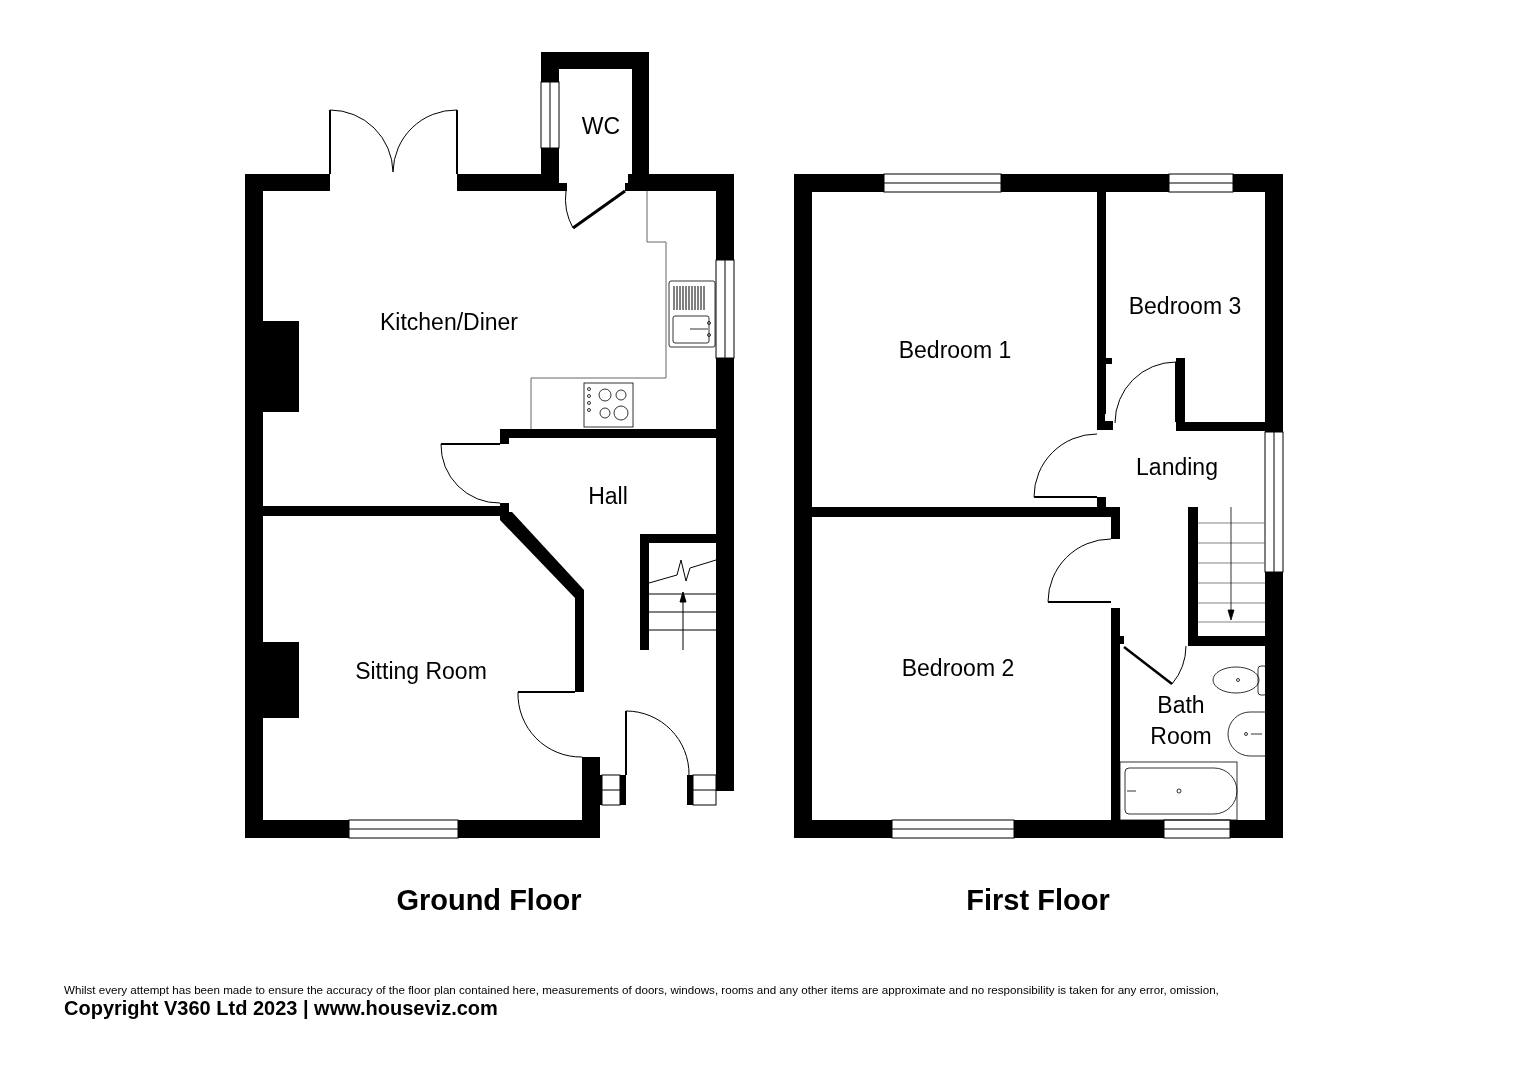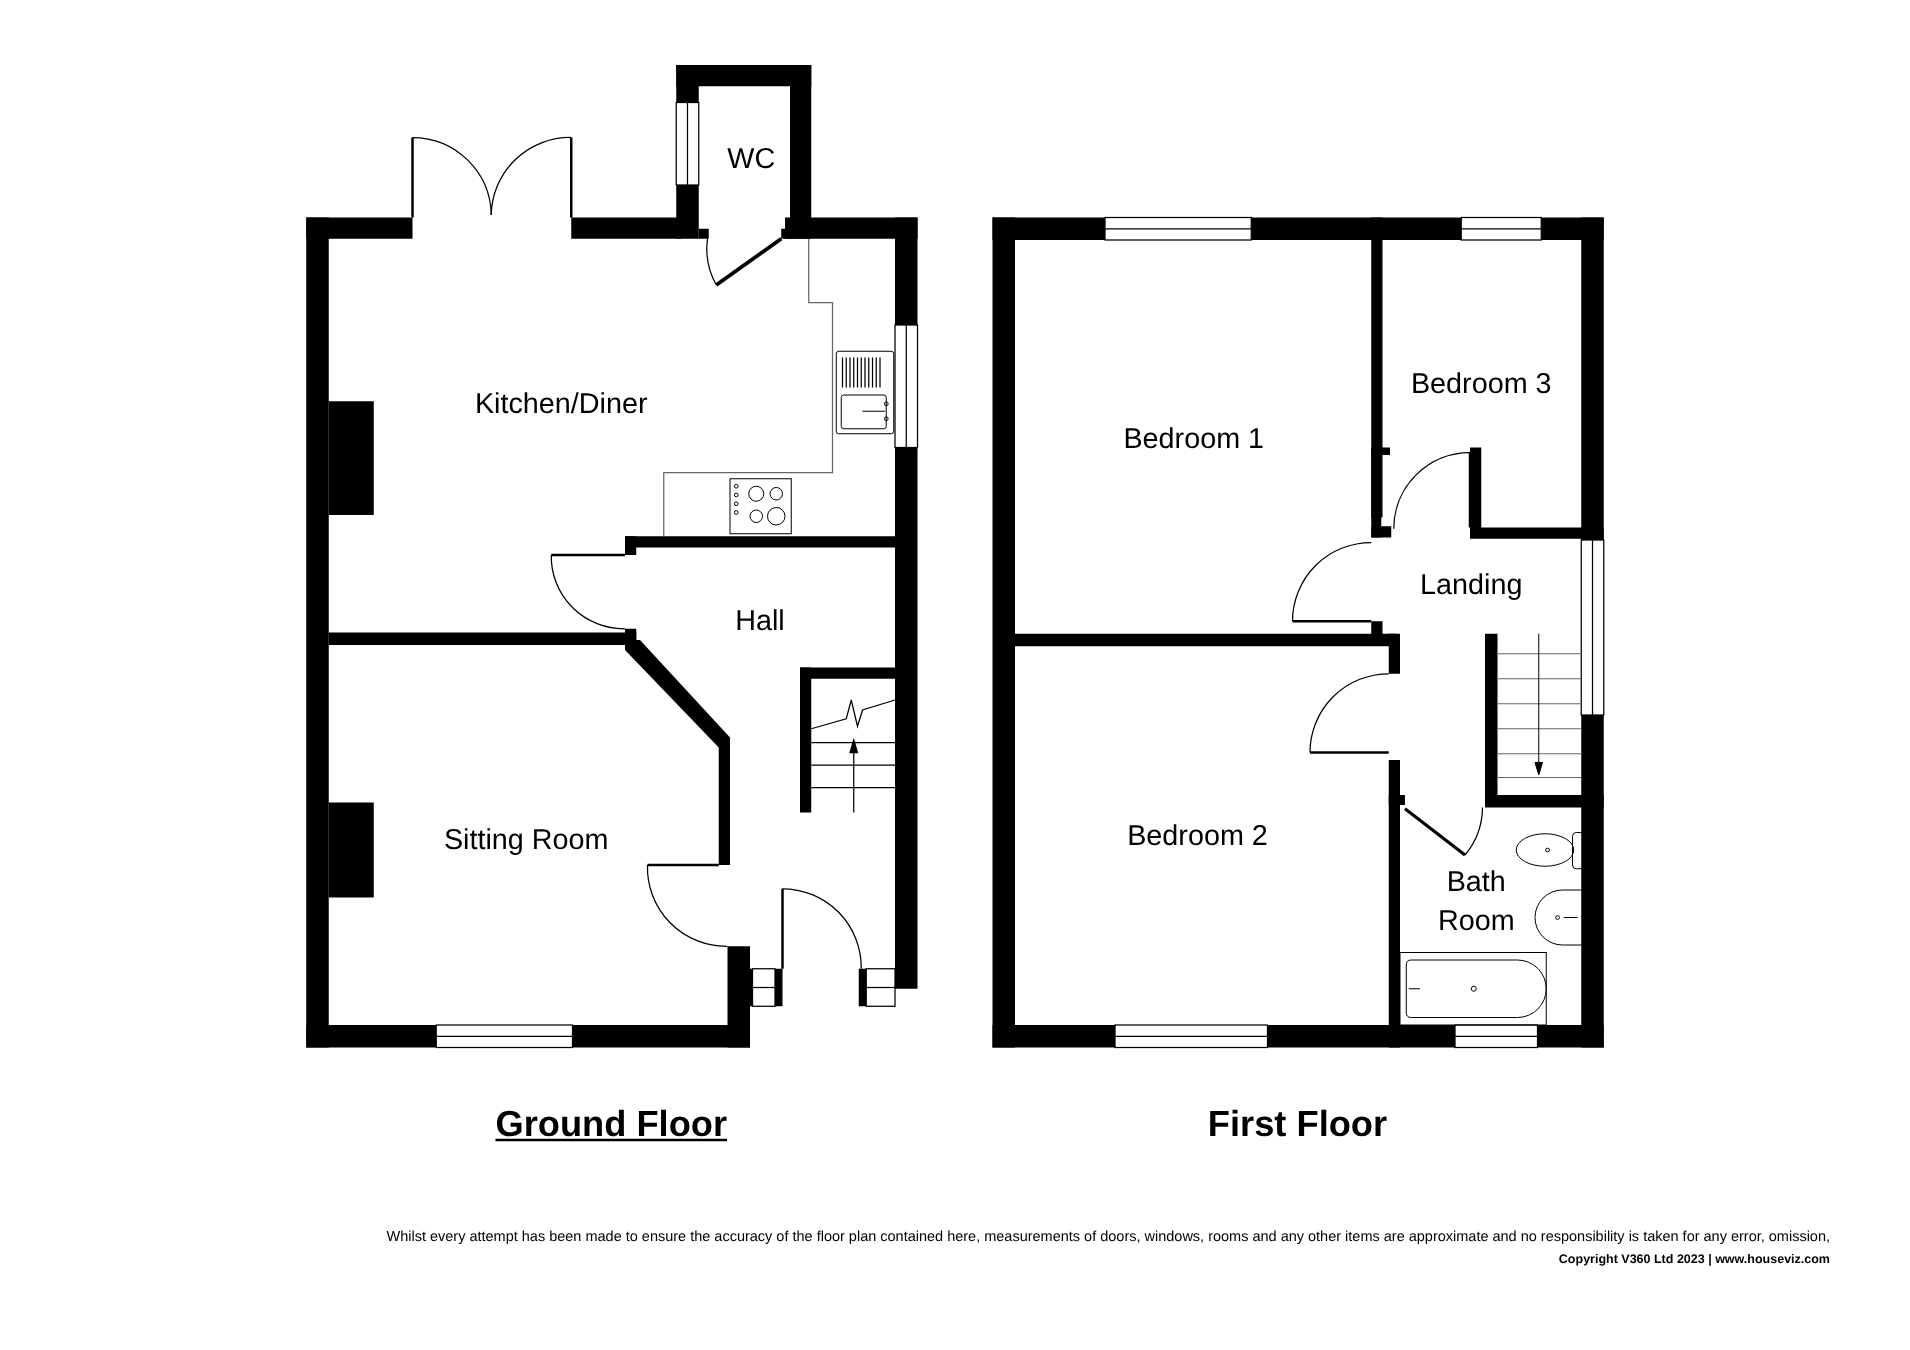--- a/index.html
+++ b/index.html
@@ -1,23 +1,23 @@
 <!DOCTYPE html>
 <html><head>
 <meta charset="utf-8">
 <style>
   html, body { margin: 0; padding: 0; background: #ffffff; }
   body { width: 1528px; height: 1080px; position: relative; overflow: hidden; font-family: "Liberation Sans", sans-serif; color: #000; }
   svg.plan { position: absolute; left: 0; top: 0; }
   .room-label { font-family: "Liberation Sans", sans-serif; font-size: 23px; fill: #000; }
   .floor-title { position: absolute; top: 884px; font-size: 29px; font-weight: bold; text-align: center; width: 400px; }
-  #gf-title { left: 289px; text-decoration: underline; }
+  #gf-title { left: 289px; }
   #ff-title { left: 838px; }
-  .disclaimer { position: absolute; left: 64px; top: 982px; width: 1400px; text-align: right; font-size: 11.6px; line-height: 16px; }
-  .copyright { font-weight: bold; font-size: 10px; line-height: 20px; }
+  .disclaimer { position: absolute; left: 64px; top: 982px; width: 1400px; text-align: left; font-size: 11.6px; line-height: 16px; }
+  .copyright { font-weight: bold; font-size: 20px; line-height: 20px; }
 </style>
 </head>
 <body>
 
 <svg class="plan" width="1528" height="1080" viewBox="0 0 1528 1080">
 
   <g>
 
     <g fill="#000">
 

